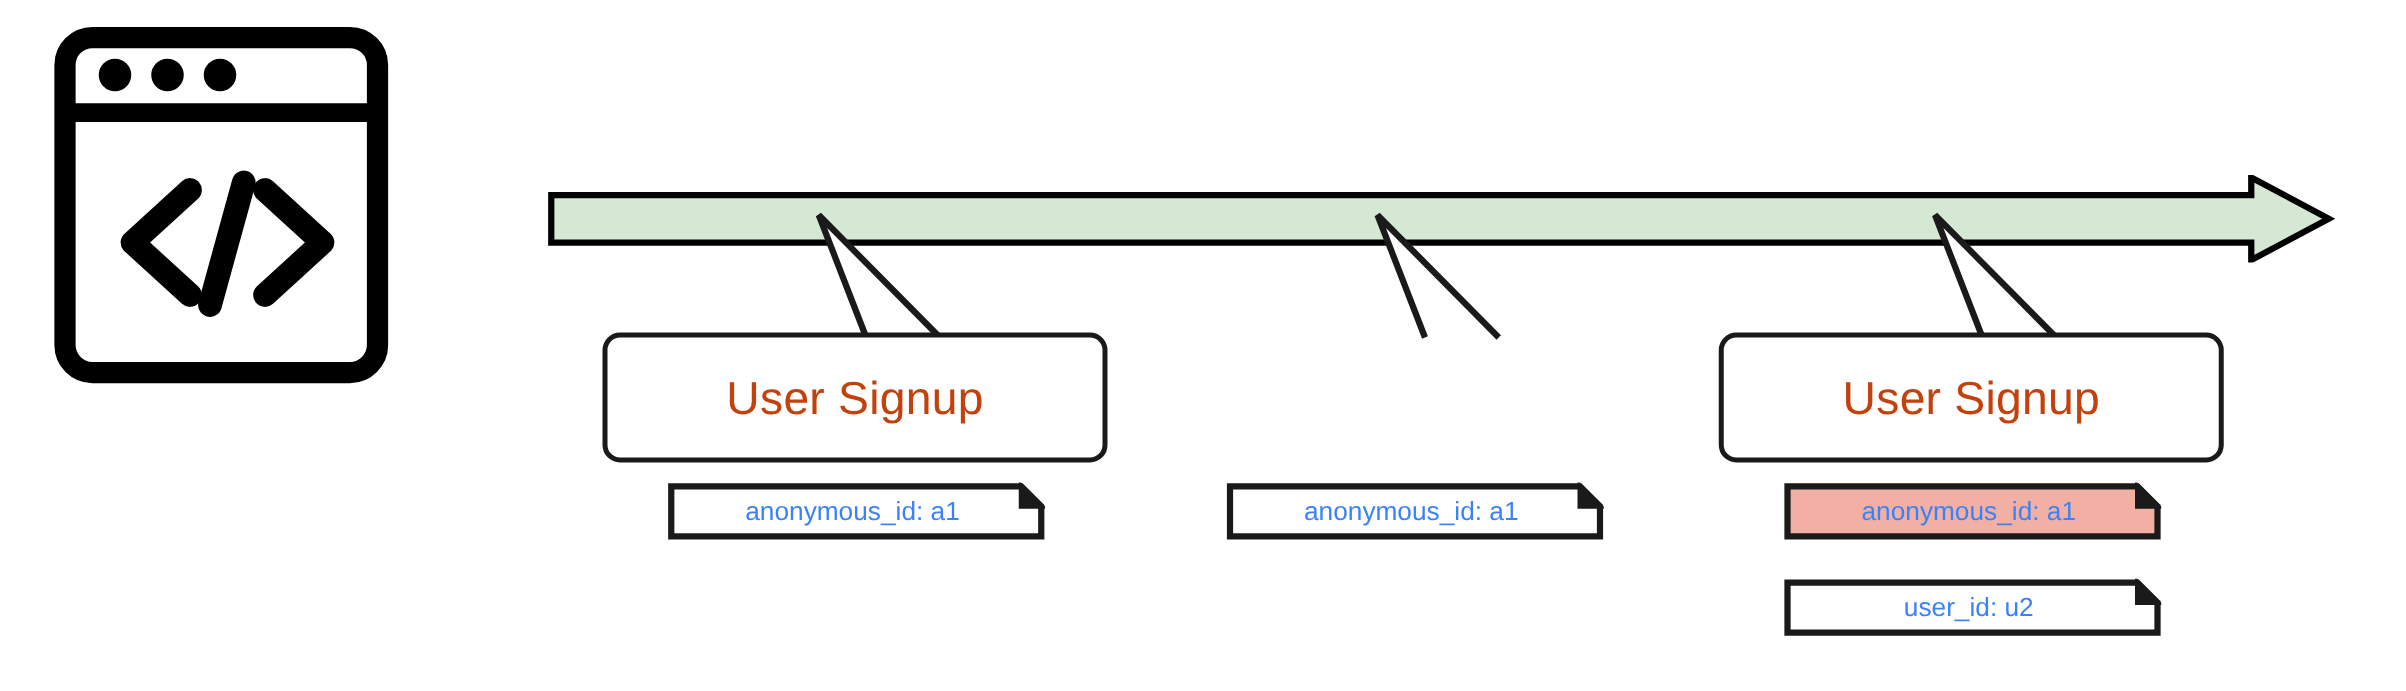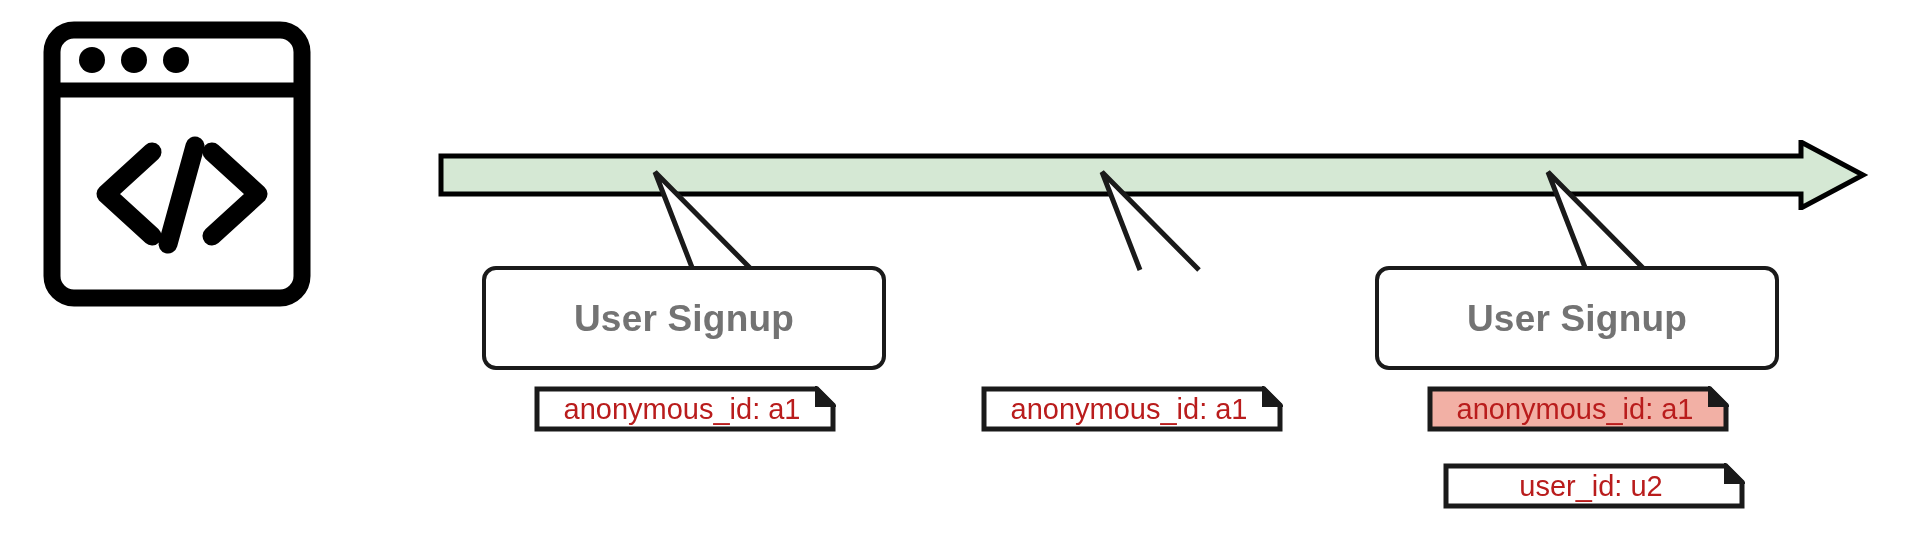--- a/index.html
+++ b/index.html
@@ -57,44 +57,44 @@
     box-sizing: border-box;
     border: 4px solid #1a1a1a;
     border-radius: 14px;
     background: #ffffff;
     display: flex;
     align-items: center;
     justify-content: center;
   }
   .event-box-label {
     font-size: 37px;
-    font-weight: bold;
-    color: #737373;
+    font-weight: normal;
+    color: #c2410c;
     letter-spacing: 0.2px;
     line-height: 1;
   }
 
   
   .note {
     position: absolute;
     width: 302px;
     height: 46px;
   }
   .note svg { position: absolute; left: 0; top: 0; width: 302px; height: 46px; }
   .note-label {
     position: absolute;
     left: 0;
     top: 0;
     width: 302px;
     height: 46px;
     display: flex;
     align-items: center;
     justify-content: center;
-    font-size: 29px;
-    color: #b91c1c;
+    font-size: 21px;
+    color: #3b82f6;
     line-height: 1;
     padding-right: 6px;
     box-sizing: border-box;
   }
   .note-a { top: 120px; }
   .note-b { top: 197px; }
 </style>
 </head>
 <body>
 
@@ -162,21 +162,21 @@
     </div>
 
     <div class="note note-a" style="left:52px;">
       <svg viewBox="0 0 302 46" xmlns="http://www.w3.org/2000/svg">
         <polygon points="3,3 283,3 299,19 299,43 3,43" fill="#f2b0a5" stroke="#1a1a1a" stroke-width="5" stroke-linejoin="miter"></polygon>
         <polygon points="283,3 299,19 283,19" fill="#1a1a1a" stroke="#1a1a1a" stroke-width="4" stroke-linejoin="miter"></polygon>
       </svg>
       <span class="note-label">anonymous_id: a1</span>
     </div>
 
-    <div class="note note-b" style="left:68px;text-align:right;">
+    <div class="note note-b" style="left:52px;text-align:right;">
       <svg viewBox="0 0 302 46" xmlns="http://www.w3.org/2000/svg">
         <polygon points="3,3 283,3 299,19 299,43 3,43" fill="#ffffff" stroke="#1a1a1a" stroke-width="5" stroke-linejoin="miter"></polygon>
         <polygon points="283,3 299,19 283,19" fill="#1a1a1a" stroke="#1a1a1a" stroke-width="4" stroke-linejoin="miter"></polygon>
       </svg>
       <span class="note-label">user_id: u2</span>
     </div>
   </div>
 
 </div>
 

